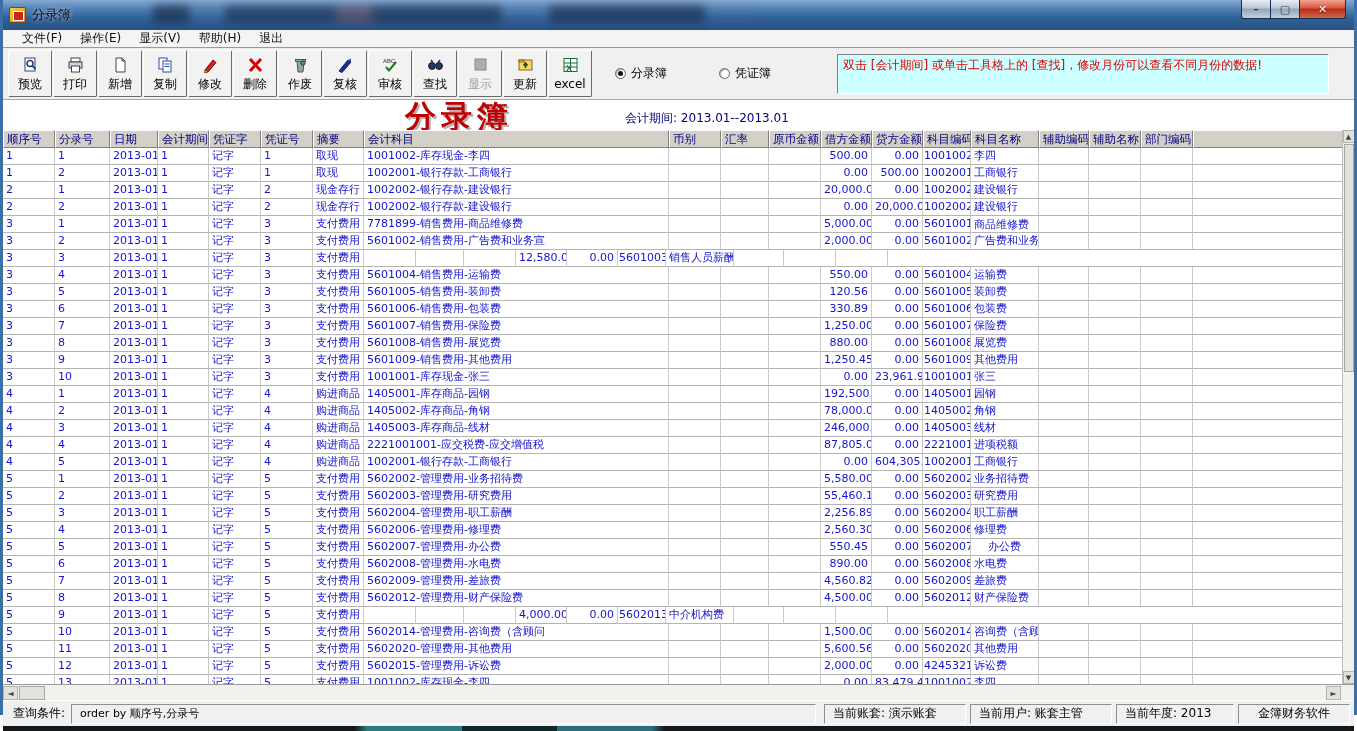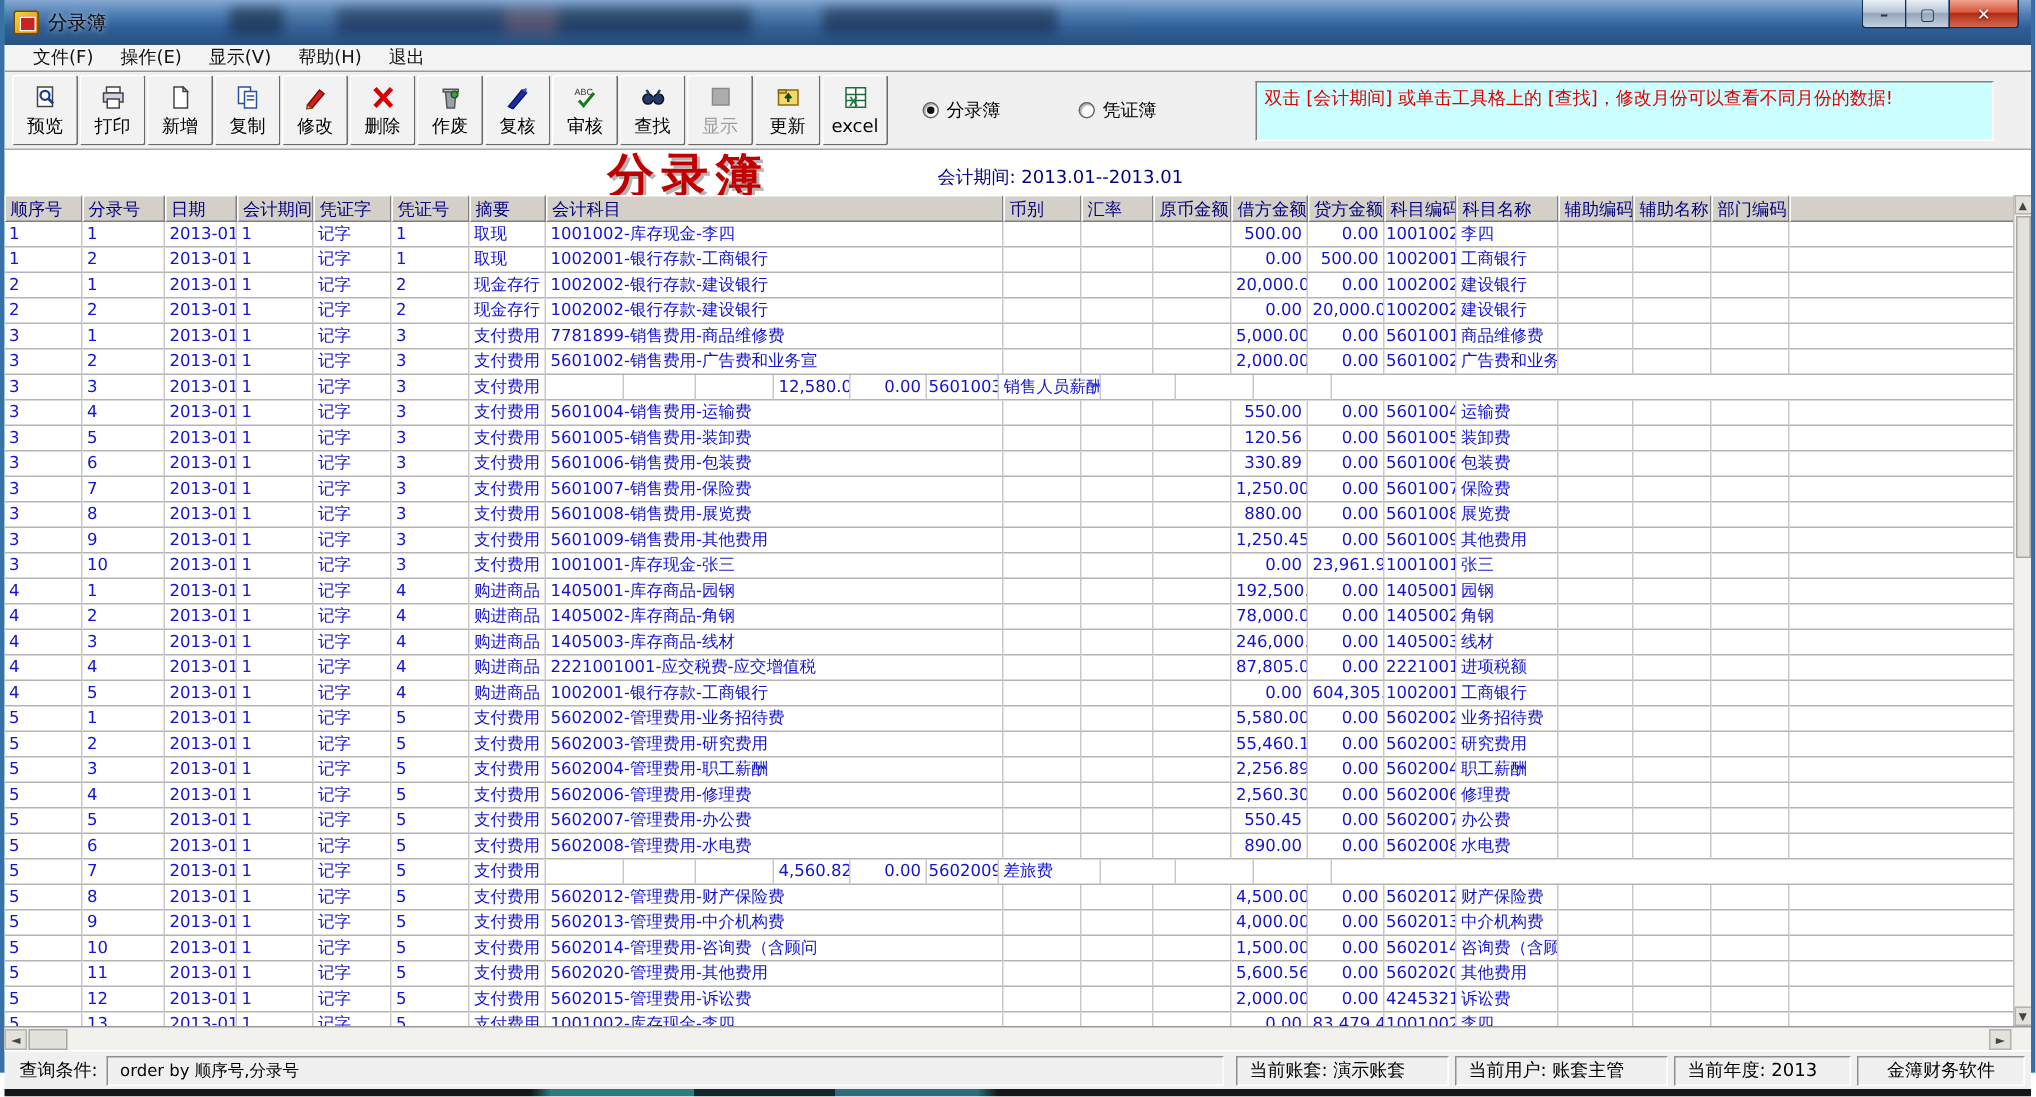--- a/index.html
+++ b/index.html
@@ -762,21 +762,21 @@
             <div class="tcell" style="width: 52px;">记字</div>
             <div class="tcell" style="width: 52px;">5</div>
             <div class="tcell" style="width: 51px;">支付费用</div>
             <div class="tcell" style="width: 305px;">5602007-管理费用-办公费</div>
             <div class="tcell" style="width: 52px;"></div>
             <div class="tcell" style="width: 48px;"></div>
             <div class="tcell right" style="width: 52px;"></div>
             <div class="tcell right" style="width: 51px;">550.45</div>
             <div class="tcell right" style="width: 51px;">0.00</div>
             <div class="tcell center" style="width: 48px;">5602007</div>
-            <div class="tcell" style="width: 68px;">办公费</div>
+            <div class="tcell" style="width: 68px; text-align: center;">办公费</div>
             <div class="tcell" style="width: 50px;"></div>
             <div class="tcell" style="width: 52px;"></div>
             <div class="tcell" style="width: 52px;"></div>
             <div class="tcell" style="width: 0px; flex: 1 1 0%; border-right: none;"></div>
           </div>
           <div class="trow">
             <div class="tcell" style="width: 52px;">5</div>
             <div class="tcell" style="width: 55px;">6</div>
             <div class="tcell" style="width: 48px;">2013-01-0</div>
             <div class="tcell" style="width: 51px;">1</div>
@@ -797,20 +797,21 @@
             <div class="tcell" style="width: 0px; flex: 1 1 0%; border-right: none;"></div>
           </div>
           <div class="trow">
             <div class="tcell" style="width: 52px;">5</div>
             <div class="tcell" style="width: 55px;">7</div>
             <div class="tcell" style="width: 48px;">2013-01-0</div>
             <div class="tcell" style="width: 51px;">1</div>
             <div class="tcell" style="width: 52px;">记字</div>
             <div class="tcell" style="width: 52px;">5</div>
             <div class="tcell" style="width: 51px;">支付费用</div>
+            <div class="tcell" style="width: 305px;">5602009-管理费用-差旅费</div>
             <div class="tcell" style="width: 52px;"></div>
             <div class="tcell" style="width: 48px;"></div>
             <div class="tcell right" style="width: 52px;"></div>
             <div class="tcell right" style="width: 51px;">4,560.82</div>
             <div class="tcell right" style="width: 51px;">0.00</div>
             <div class="tcell center" style="width: 48px;">5602009</div>
             <div class="tcell" style="width: 68px;">差旅费</div>
             <div class="tcell" style="width: 50px;"></div>
             <div class="tcell" style="width: 52px;"></div>
             <div class="tcell" style="width: 52px;"></div>
@@ -838,21 +839,20 @@
             <div class="tcell" style="width: 0px; flex: 1 1 0%; border-right: none;"></div>
           </div>
           <div class="trow">
             <div class="tcell" style="width: 52px;">5</div>
             <div class="tcell" style="width: 55px;">9</div>
             <div class="tcell" style="width: 48px;">2013-01-0</div>
             <div class="tcell" style="width: 51px;">1</div>
             <div class="tcell" style="width: 52px;">记字</div>
             <div class="tcell" style="width: 52px;">5</div>
             <div class="tcell" style="width: 51px;">支付费用</div>
-            <div class="tcell" style="width: 305px;">5602013-管理费用-中介机构费</div>
             <div class="tcell" style="width: 52px;"></div>
             <div class="tcell" style="width: 48px;"></div>
             <div class="tcell right" style="width: 52px;"></div>
             <div class="tcell right" style="width: 51px;">4,000.00</div>
             <div class="tcell right" style="width: 51px;">0.00</div>
             <div class="tcell center" style="width: 48px;">5602013</div>
             <div class="tcell" style="width: 68px;">中介机构费</div>
             <div class="tcell" style="width: 50px;"></div>
             <div class="tcell" style="width: 52px;"></div>
             <div class="tcell" style="width: 52px;"></div>

